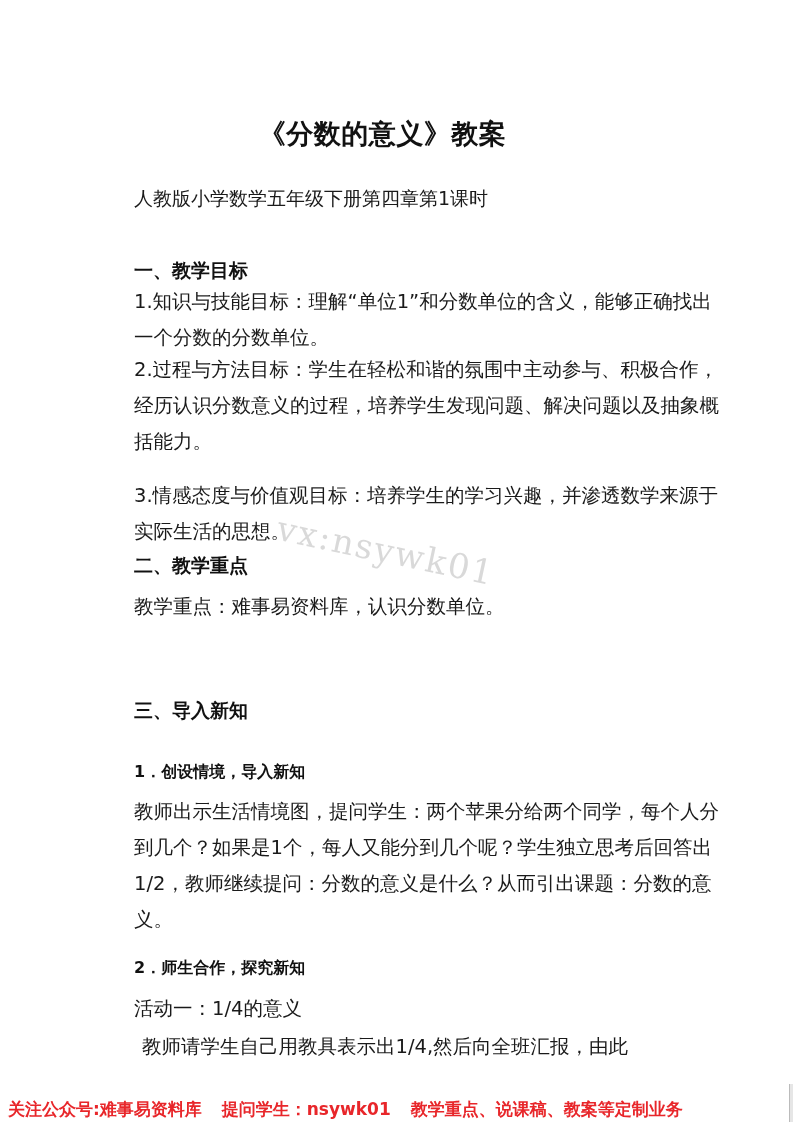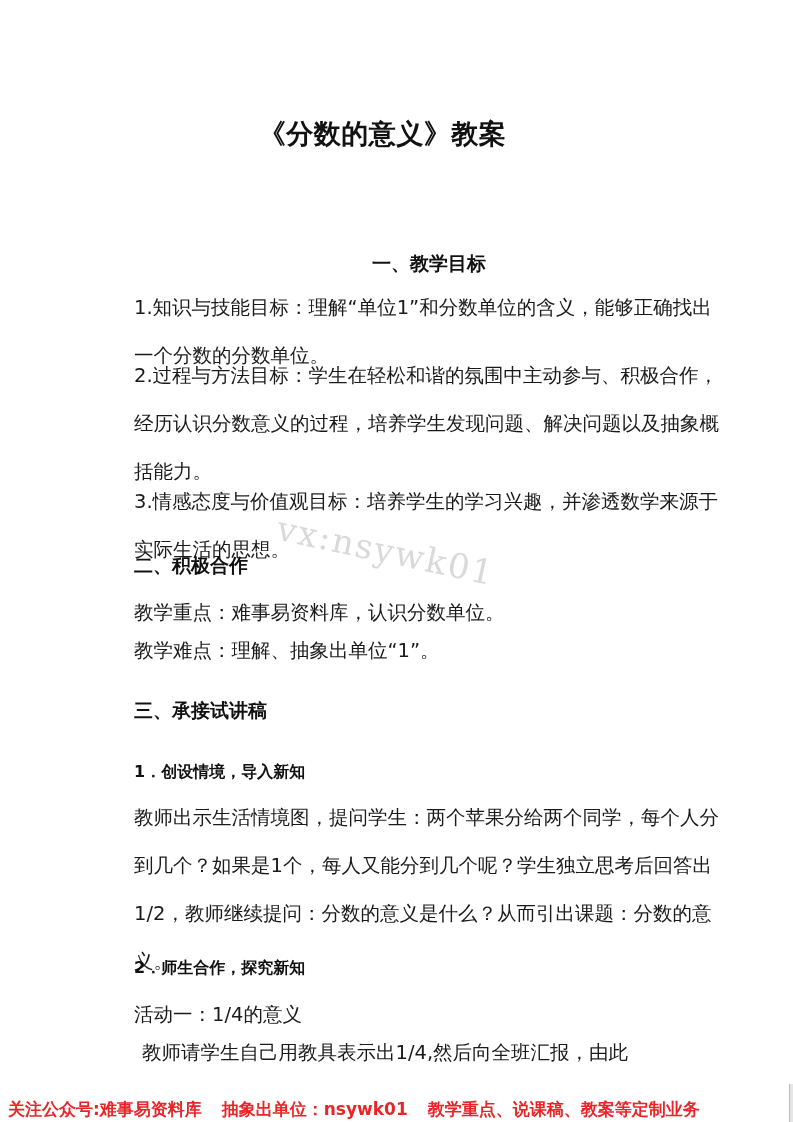--- a/index.html
+++ b/index.html
@@ -50,21 +50,21 @@
       font-weight: bold;
       color: #111;
     }
     .h2 {
       font-size: 16px;
       font-weight: bold;
       color: #111;
     }
     .para {
       font-size: 19.5px;
-      line-height: 48px;
+      line-height: 36px;
       color: #1a1a1a;
     }
     .watermark {
       position: absolute;
       left: 282px;
       top: 508px;
       font-family: "DejaVu Serif", "Liberation Serif", serif;
       font-size: 34px;
       color: rgba(120,120,120,0.28);
       transform: rotate(12deg);
@@ -92,41 +92,41 @@
       background: #e6e6e6;
     }
   </style>
 </head>
 <body>
 
 <div class="page">
 
   <div class="title">《分数的意义》教案</div>
 
+  <div class="subtitle">人教版小学数学五年级下册第四章第1课时</div>
 
-  <div class="block h1" style="top:251px;text-align:center;">一、教学目标</div>
+  <div class="block h1" style="top:258px;">一、教学目标</div>
   <div class="block para" style="top:284px;">1.知识与技能目标：理解“单位1”和分数单位的含义，能够正确找出一个分数的分数单位。</div>
   <div class="block para" style="top:352px;">2.过程与方法目标：学生在轻松和谐的氛围中主动参与、积极合作，经历认识分数意义的过程，培养学生发现问题、解决问题以及抽象概括能力。</div>
   <div class="block para" style="top:478px;">3.情感态度与价值观目标：培养学生的学习兴趣，并渗透数学来源于实际生活的思想。</div>
 
-  <div class="block h1" style="top:553px;">二、积极合作</div>
+  <div class="block h1" style="top:553px;">二、教学重点</div>
   <div class="block para" style="top:589px;">教学重点：难事易资料库，认识分数单位。</div>
-  <div class="block para" style="top:627px;">教学难点：理解、抽象出单位“1”。</div>
 
-  <div class="block h1" style="top:698px;">三、承接试讲稿</div>
+  <div class="block h1" style="top:698px;">三、导入新知</div>
 
   <div class="block h2" style="top:762px;">1．创设情境，导入新知</div>
   <div class="block para" style="top:794px;">教师出示生活情境图，提问学生：两个苹果分给两个同学，每个人分到几个？如果是1个，每人又能分到几个呢？学生独立思考后回答出1/2，教师继续提问：分数的意义是什么？从而引出课题：分数的意义。</div>
 
   <div class="block h2" style="top:958px;">2．师生合作，探究新知</div>
   <div class="block para" style="top:991px;">活动一：1/4的意义</div>
   <div class="block para" style="top:1029px;margin-left:8px;">教师请学生自己用教具表示出1/4,然后向全班汇报，由此</div>
 
   <div class="watermark">vx:nsywk01</div>
 
   <div class="footer">
     <span>关注公众号:难事易资料库</span>
-    <span>抽象出单位：nsywk01</span>
+    <span>提问学生：nsywk01</span>
     <span>教学重点、说课稿、教案等定制业务</span>
   </div>
 
   <div class="edge-mark"></div>
 </div>
 
 </body></html>

